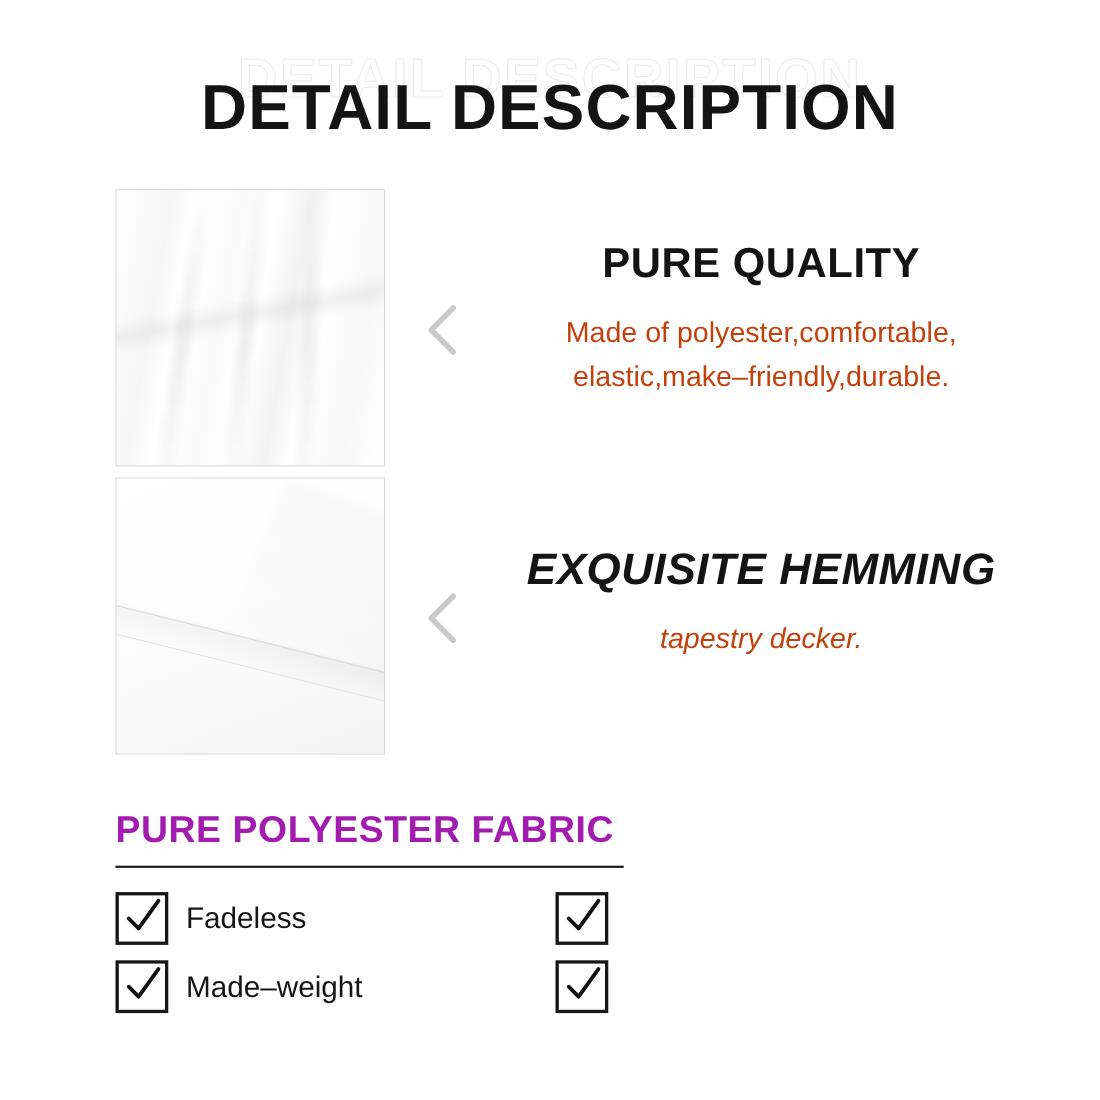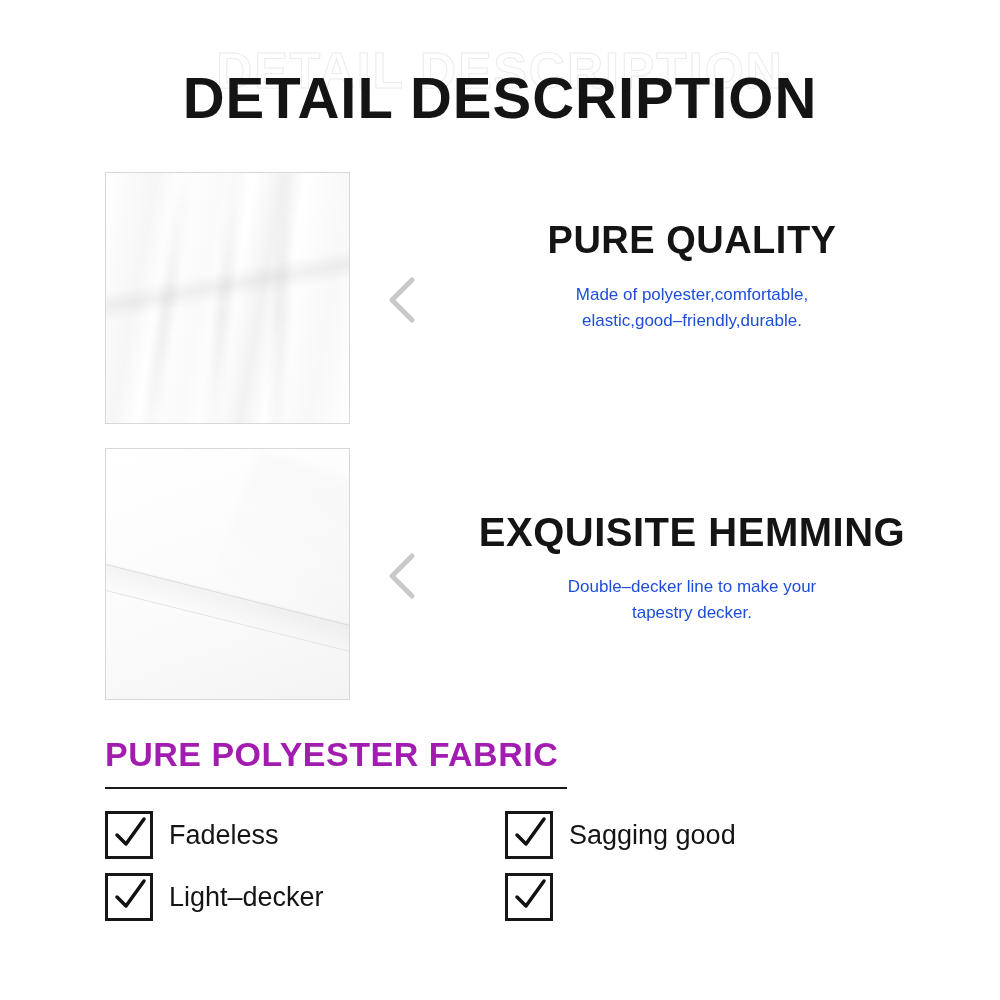--- a/index.html
+++ b/index.html
@@ -57,21 +57,21 @@
   }
 
   
   .feature {
     position: absolute;
     left: 0;
     width: 1000px;
     height: 250px;
   }
   .feature-1 { top: 172px; }
-  .feature-2 { top: 448px; }
+  .feature-2 { top: 434px; font-style: italic; }
 
   .photo {
     position: absolute;
     left: 105px;
     top: 0;
     width: 243px;
     height: 250px;
     border: 1px solid #d8d8d8;
     background: #fdfdfd;
     overflow: hidden;
@@ -164,23 +164,23 @@
     font-weight: bold;
     letter-spacing: 0.5px;
     color: #141414;
     margin: 0 0 20px 0;
     line-height: 1.1;
   }
   .feature-heading.big {
     font-size: 40px;
   }
   .feature-body {
-    font-size: 17px;
+    font-size: 26px;
     line-height: 1.55;
-    color: #1d4ed8;
+    color: #c2410c;
     margin: 0;
   }
 
   
   .fabric {
     position: absolute;
     left: 0;
     top: 735px;
     width: 1000px;
   }
@@ -257,41 +257,40 @@
       </div>
     </div>
     <div class="arrow">
       <svg width="34" height="48" viewBox="0 0 34 48" aria-hidden="true">
         <polyline points="26,4 6,24 26,44" fill="none" stroke="#c9c9c9" stroke-width="5" stroke-linecap="round" stroke-linejoin="round"></polyline>
       </svg>
     </div>
     <div class="feature-text ft-1">
       <h2 class="feature-heading">PURE QUALITY</h2>
       <p class="feature-body">Made of polyester,comfortable,</p>
-      <p class="feature-body">elastic,good–friendly,durable.</p>
+      <p class="feature-body">elastic,make–friendly,durable.</p>
     </div>
   </div>
 
   <div class="feature feature-2">
     <div class="photo">
       <div class="hem">
         <div class="hem-corner"></div>
         <div class="hem-shade"></div>
         <div class="hem-line hem-line-1"></div>
         <div class="hem-line hem-line-2"></div>
       </div>
     </div>
     <div class="arrow">
       <svg width="34" height="48" viewBox="0 0 34 48" aria-hidden="true">
         <polyline points="26,4 6,24 26,44" fill="none" stroke="#c9c9c9" stroke-width="5" stroke-linecap="round" stroke-linejoin="round"></polyline>
       </svg>
     </div>
     <div class="feature-text ft-2">
       <h2 class="feature-heading big">EXQUISITE HEMMING</h2>
-      <p class="feature-body">Double–decker line to make your</p>
       <p class="feature-body">tapestry decker.</p>
     </div>
   </div>
 
   <div class="fabric">
     <div class="fabric-title">PURE POLYESTER FABRIC</div>
     <div class="fabric-rule"></div>
 
     <div class="check-grid">
       <div class="check-row">
@@ -302,32 +301,31 @@
             </svg>
           </span>
           <span class="check-label">Fadeless</span>
         </div>
         <div class="check-item">
           <span class="checkbox">
             <svg width="36" height="36" viewBox="0 0 36 36" aria-hidden="true">
               <polyline points="5,19 14,28 32,3" fill="none" stroke="#111111" stroke-width="3.5" stroke-linecap="round" stroke-linejoin="round"></polyline>
             </svg>
           </span>
-          <span class="check-label">Sagging good</span>
         </div>
       </div>
 
       <div class="check-row">
         <div class="check-item">
           <span class="checkbox">
             <svg width="36" height="36" viewBox="0 0 36 36" aria-hidden="true">
               <polyline points="5,19 14,28 32,3" fill="none" stroke="#111111" stroke-width="3.5" stroke-linecap="round" stroke-linejoin="round"></polyline>
             </svg>
           </span>
-          <span class="check-label">Light–decker</span>
+          <span class="check-label">Made–weight</span>
         </div>
         <div class="check-item">
           <span class="checkbox">
             <svg width="36" height="36" viewBox="0 0 36 36" aria-hidden="true">
               <polyline points="5,19 14,28 32,3" fill="none" stroke="#111111" stroke-width="3.5" stroke-linecap="round" stroke-linejoin="round"></polyline>
             </svg>
           </span>
         </div>
       </div>
     </div>

